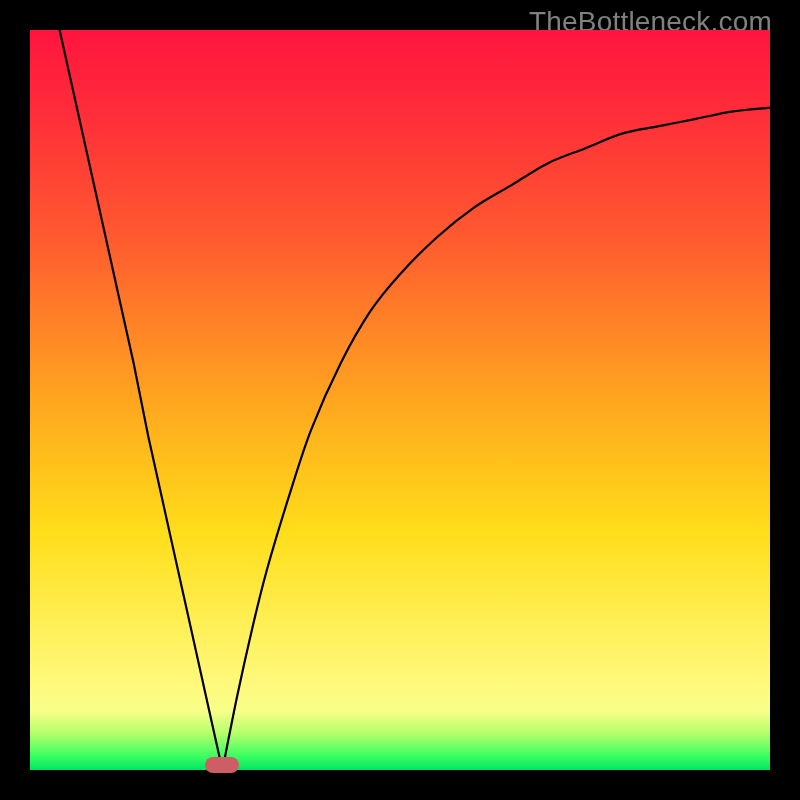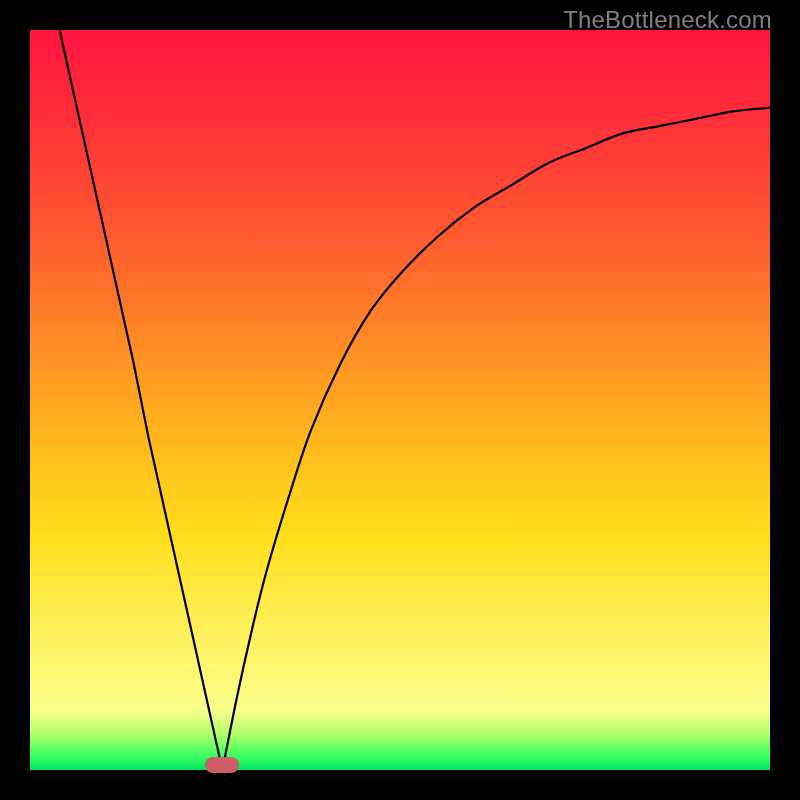--- a/index.html
+++ b/index.html
@@ -38,21 +38,21 @@
       #b6ff6a 95%,
       #3fff62 98%,
       #00e562 100%
     );
   }
   .watermark {
     position: absolute;
     top: 6px;
     right: 28px;
     color: #808080;
-    font-size: 24px;
+    font-size: 28px;
     font-weight: 500;
     letter-spacing: 0.2px;
     user-select: none;
   }
   svg.curve {
     position: absolute;
     left: 0;
     top: 0;
     width: 740px;
     height: 740px;

